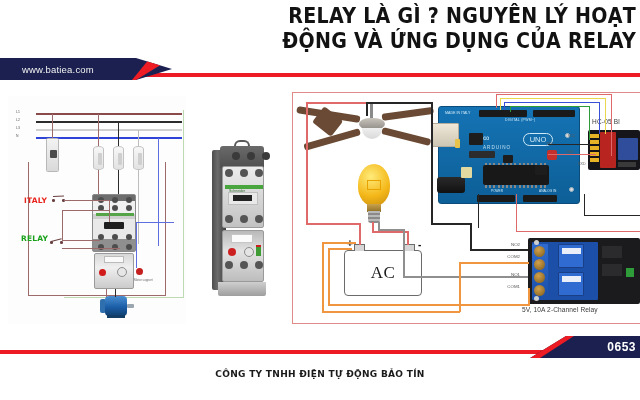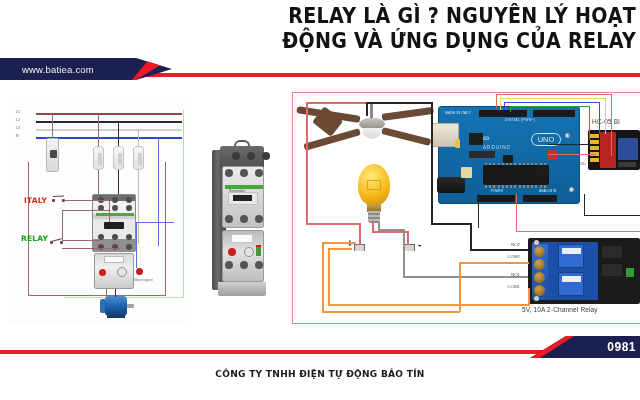--- a/index.html
+++ b/index.html
@@ -248,21 +248,21 @@
     background:linear-gradient(180deg,#efe8d8,#cdc6b4); border:1px solid #b4ad9c; border-radius:1px;}
   .ard-jack{ position:absolute; left:-2px; top:70px; width:28px; height:16px;
     background:linear-gradient(180deg,#2a2a2a,#111); border-radius:3px;}
   .ard-chip{ position:absolute; left:44px; top:58px; width:66px; height:20px; background:#181818; border-radius:2px;}
   .ard-chip:before{ content:""; position:absolute; left:2px; top:-2.5px; width:62px; height:2.5px;
     background:repeating-linear-gradient(90deg,#888 0 2px,transparent 2px 4.2px);}
   .ard-chip:after{ content:""; position:absolute; left:2px; bottom:-2.5px; width:62px; height:2.5px;
     background:repeating-linear-gradient(90deg,#888 0 2px,transparent 2px 4.2px);}
   .ard-sq{ position:absolute; background:#1d1d1d; border-radius:1px;}
   .ard-logo{ position:absolute; left:44px; top:26px; color:#cfe9f7; font-size:9px; letter-spacing:0.5px;}
-  .ard-uno{ position:absolute; left:92px; top:26px; width:30px; height:13px; border:1.3px solid #cfe9f7;
+  .ard-uno{ position:absolute; left:84px; top:26px; width:30px; height:13px; border:1.3px solid #cfe9f7;
     border-radius:7px; color:#cfe9f7; font-size:7.5px; text-align:center; line-height:12px;}
   .ard-name{ position:absolute; left:44px; top:38px; color:#bfe0f2; font-size:4.6px; letter-spacing:1px;}
   .ard-made{ position:absolute; left:6px; top:4px; color:#cfe9f7; font-size:3.6px; line-height:4.4px;}
   .ard-dig{ position:absolute; left:66px; top:11px; color:#cfe9f7; font-size:3.4px; letter-spacing:0.3px;}
   .ard-pwr{ position:absolute; left:52px; top:82px; color:#cfe9f7; font-size:3.2px;}
   .ard-ana{ position:absolute; left:100px; top:82px; color:#cfe9f7; font-size:3.2px;}
   .ard-reset{ position:absolute; left:108px; top:43px; width:10px; height:10px; background:#c4302b; border-radius:2px;}
   .ard-hole{ position:absolute; width:5px; height:5px; border-radius:50%; background:#d8d8d8; border:1px solid #9fb6c4;}
 
   .hc05{
@@ -465,20 +465,23 @@
       <div class="lamp"></div>
     </div>
 
     <div class="bulb">
       <div class="glass"></div>
       <div class="fila"></div>
       <div class="neck"></div>
       <div class="base"></div>
     </div>
 
+    <div class="acbox">
+      <span>AC</span>
+    </div>
     <div class="acterm" style="left:62px; top:152px;"></div>
     <div class="acterm" style="left:112px; top:152px;"></div>
     <div class="acplus" style="left:55px; top:146px;">+</div>
     <div class="acminus" style="left:126px; top:147px;">-</div>
 
     <div class="arduino">
       <div class="ard-hdr" style="left:40px; top:3px; width:48px;"></div>
       <div class="ard-hdr" style="left:94px; top:3px; width:42px;"></div>
       <div class="ard-hdr" style="left:38px; top:88px; width:38px;"></div>
       <div class="ard-hdr" style="left:84px; top:88px; width:34px;"></div>
@@ -587,17 +590,17 @@
     <div class="w-red" style="left:224px; top:139px; width:124px; height:1.3px;"></div>
     <div class="w-black" style="left:186px; top:102px; width:1.3px; height:34px;"></div>
     <div class="w-black" style="left:186px; top:135px; width:1.3px; height:1.3px;"></div>
     <div class="w-black" style="left:292px; top:102px; width:1.3px; height:22px;"></div>
     <div class="w-black" style="left:292px; top:123px; width:56px; height:1.3px;"></div>
   </div>
 
   <div class="footer-redbar"></div>
   <div class="phoneplate">
     <div class="redslash"></div>
-    <span>0981</span>
+    <span>0653</span>
   </div>
   <div class="company">CÔNG TY TNHH ĐIỆN TỰ ĐỘNG BẢO TÍN</div>
 
 </div>
 
 </body></html>

